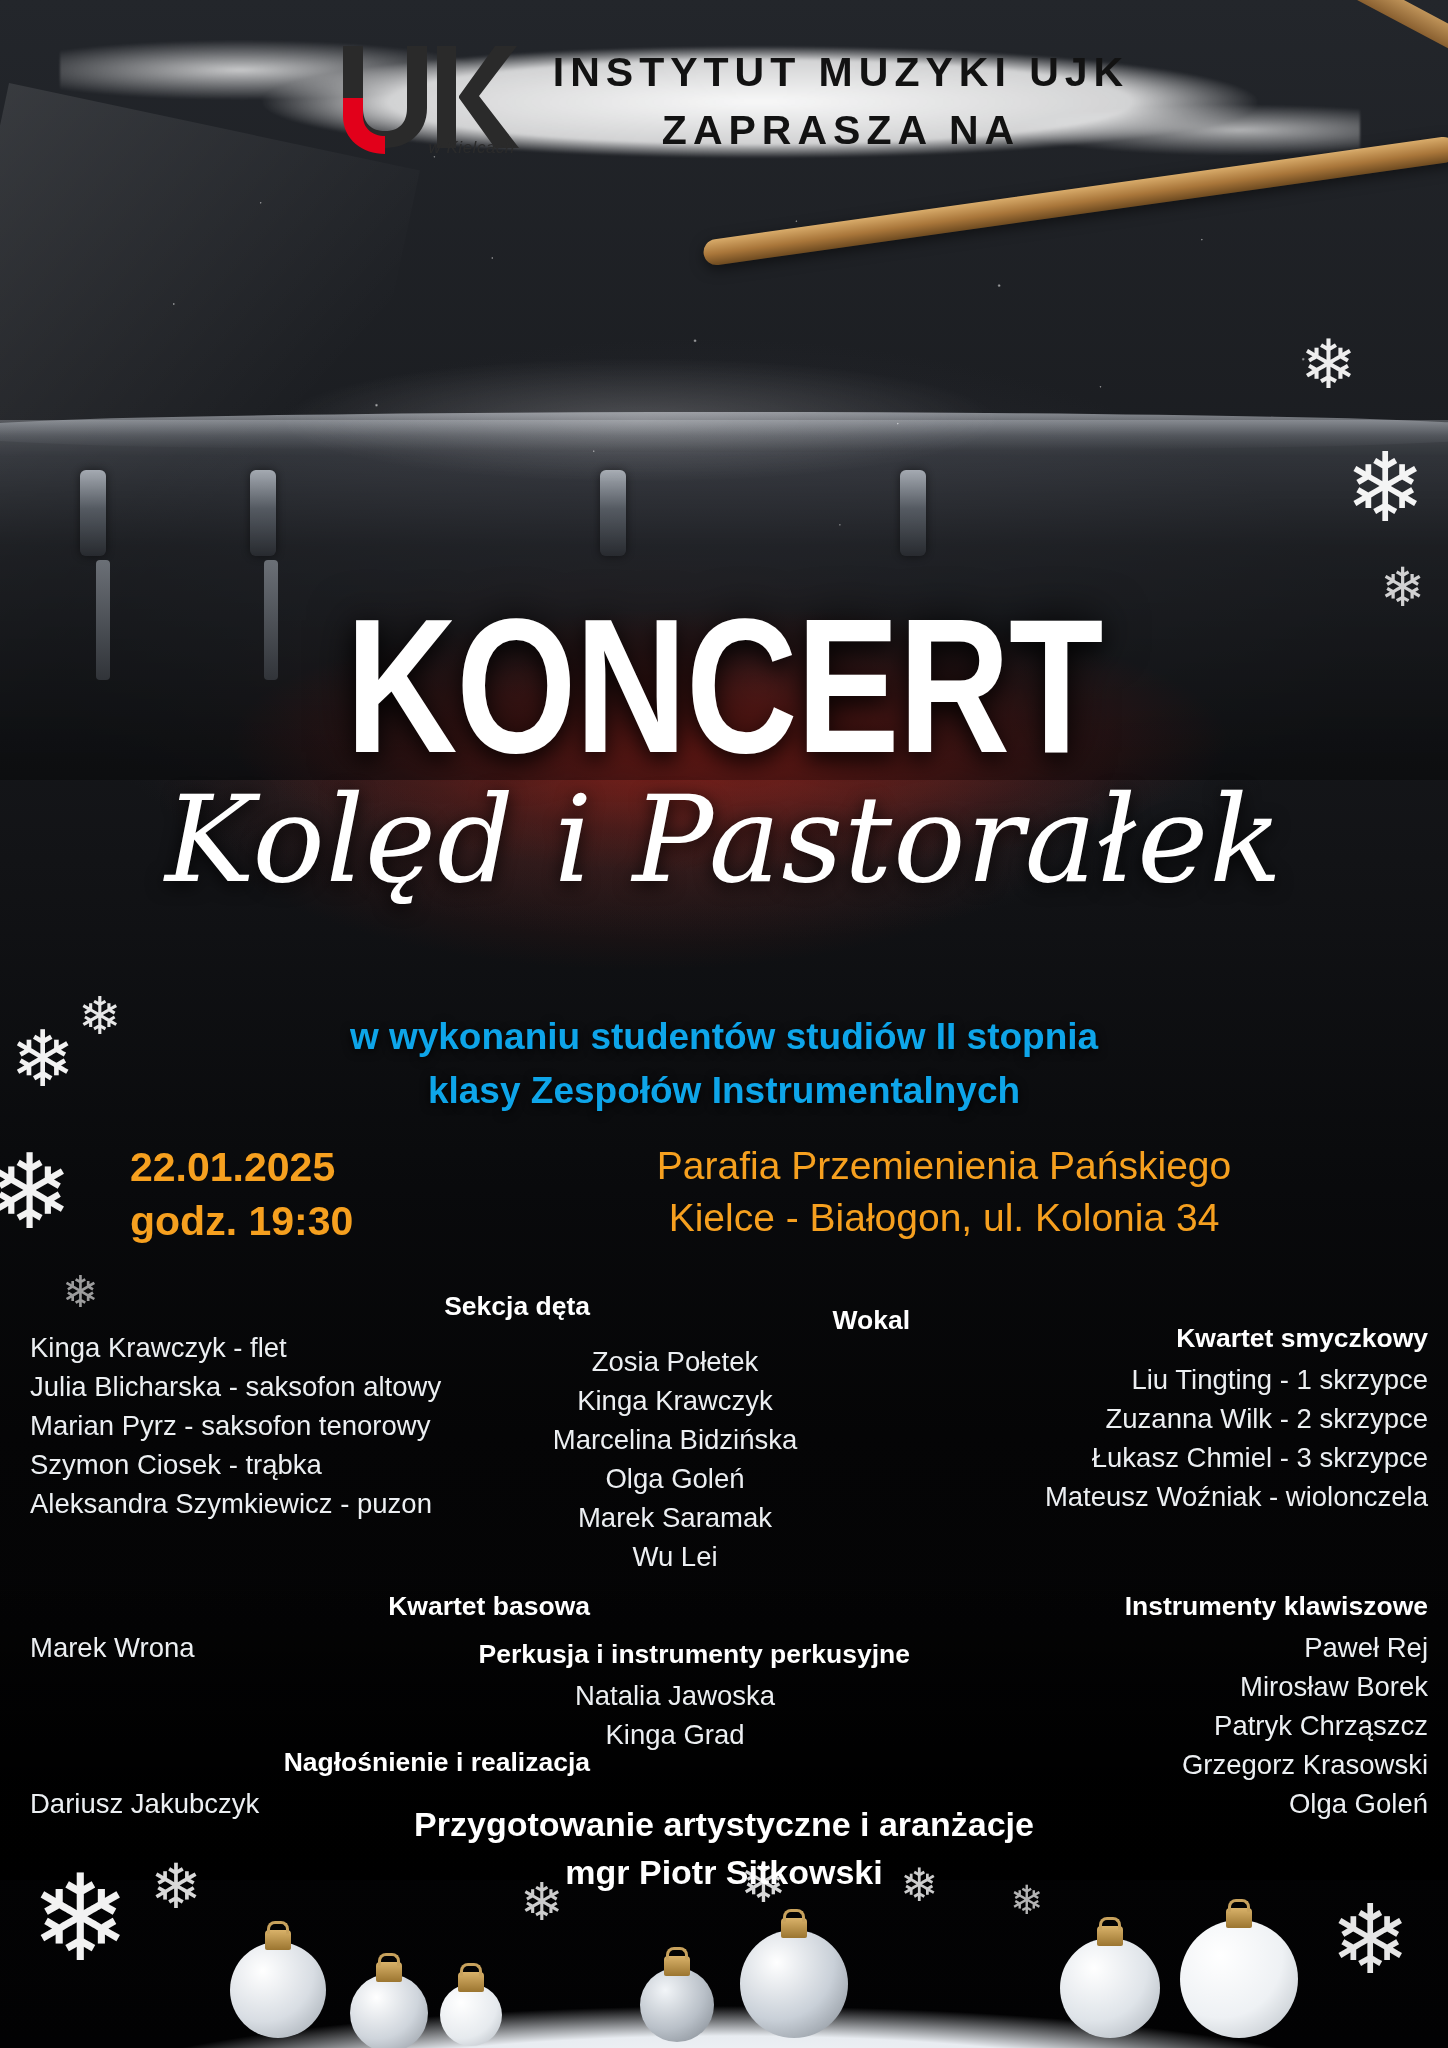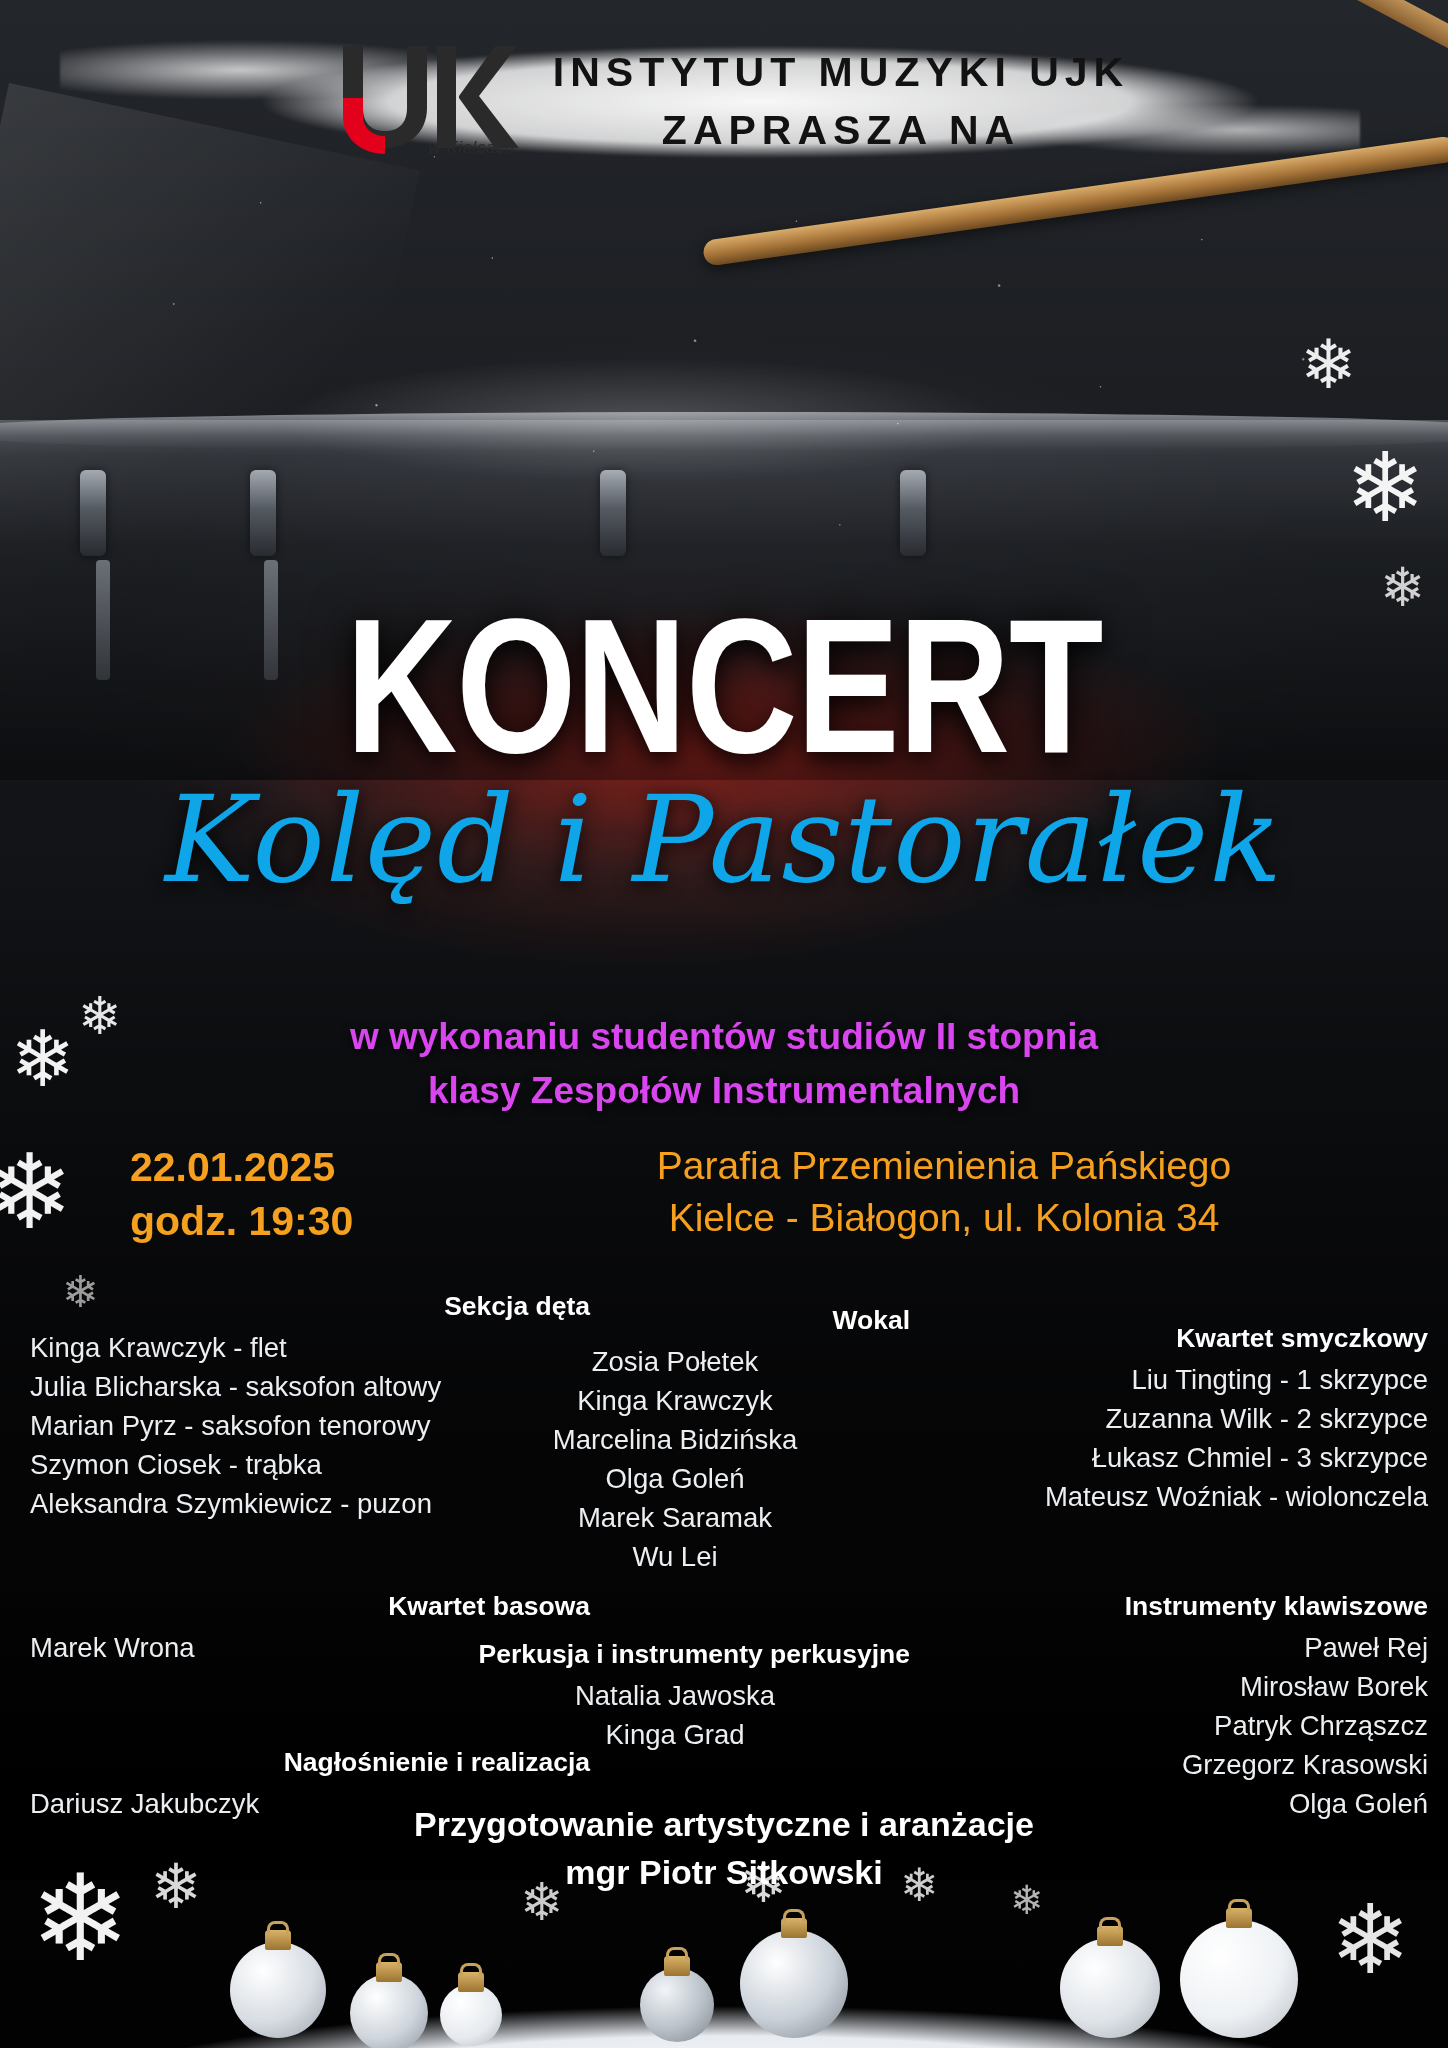--- a/index.html
+++ b/index.html
@@ -201,33 +201,33 @@
     font-size: 150px;
     letter-spacing: -1px;
     transform: scaleY(1.28) scaleX(1.03);
     text-shadow: 0 0 40px rgba(0,0,0,0.85), 0 6px 18px rgba(0,0,0,0.7);
     font-family: "Liberation Sans", sans-serif;
   }
   .title-koled {
     position: absolute;
     left: 0; top: 770px; width: 1448px;
     text-align: center;
-    color: #0ea5e9;
+    color: #ffffff;
     font-size: 120px;
     font-family: "DejaVu Serif", serif;
     font-style: italic;
     font-weight: 400;
     letter-spacing: 1px;
     text-shadow: 0 4px 18px rgba(0,0,0,0.85);
   }
   .subtitle {
     position: absolute;
     left: 0; top: 1010px; width: 1448px;
     text-align: center;
-    color: #d946ef;
+    color: #0ea5e9;
     font-weight: 700;
     font-size: 37px;
     line-height: 1.45;
     text-shadow: 0 2px 10px rgba(0,0,0,0.9);
   }
 
   
   .info-row {
     position: absolute;
     left: 0; top: 1140px; width: 1448px;

